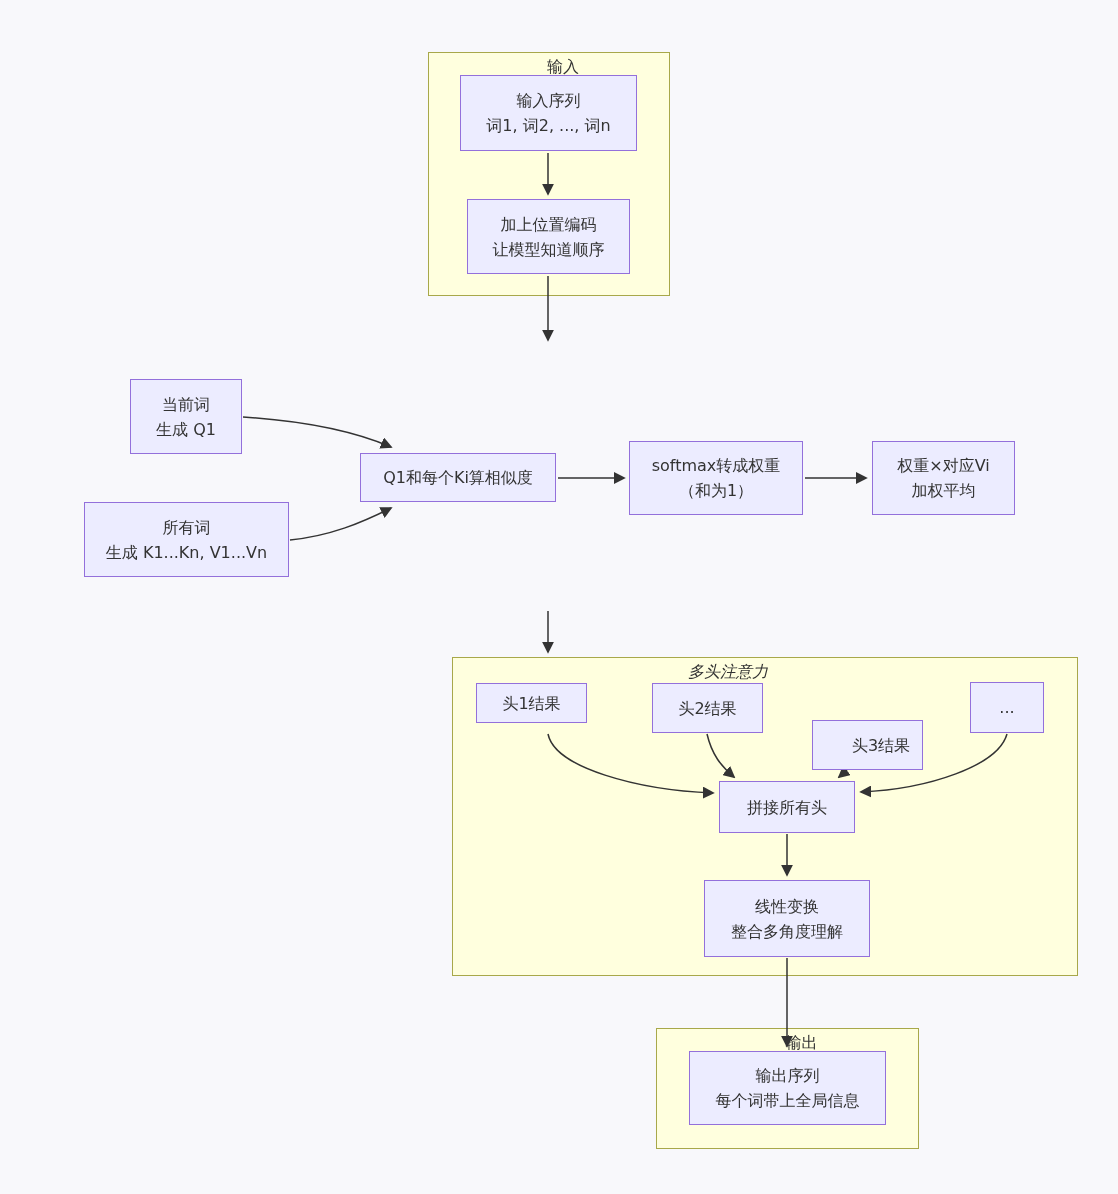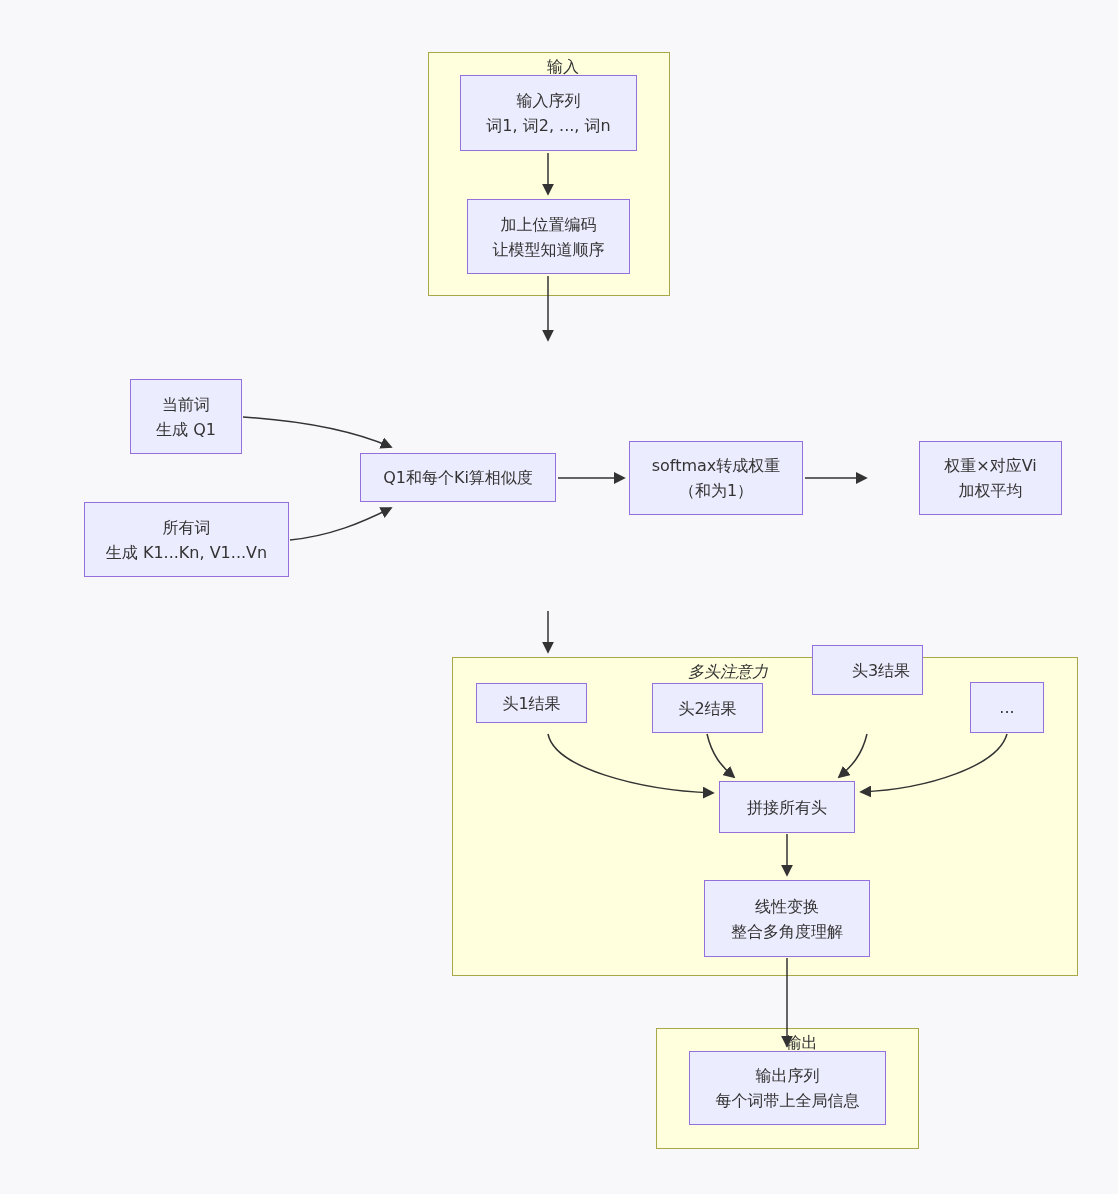--- a/index.html
+++ b/index.html
@@ -64,24 +64,24 @@
   #cl-multi      { left: 452px; top: 657px;  width: 626px;  height: 319px; font-style: italic; }
   #cl-output     { left: 656px; top: 1028px; width: 263px;  height: 121px; }
 
   
   #n-input-seq    { left: 460px; top: 75px;   width: 177px; height: 76px; }
   #n-pos-enc      { left: 467px; top: 199px;  width: 163px; height: 75px; }
   #n-current-word { left: 130px; top: 379px;  width: 112px; height: 75px; }
   #n-all-words    { left: 84px;  top: 502px;  width: 205px; height: 75px; }
   #n-similarity   { left: 360px; top: 453px;  width: 196px; height: 49px; }
   #n-softmax      { left: 629px; top: 441px;  width: 174px; height: 74px; }
-  #n-weighted     { left: 872px; top: 441px;  width: 143px; height: 74px; margin-left: 47px; }
+  #n-weighted     { left: 872px; top: 441px;  width: 143px; height: 74px; }
   #n-head1        { left: 476px; top: 683px;  width: 111px; height: 40px; }
   #n-head2        { left: 652px; top: 683px;  width: 111px; height: 50px; }
-  #n-head3        { left: 812px; top: 645px;  width: 111px; height: 50px; padding-left: 27px; }
+  #n-head3        { left: 812px; top: 720px;  width: 111px; height: 50px; padding-left: 27px; }
   #n-head-more    { left: 970px; top: 682px;  width: 74px;  height: 51px; }
   #n-concat       { left: 719px; top: 781px;  width: 136px; height: 52px; }
   #n-linear       { left: 704px; top: 880px;  width: 166px; height: 77px; }
   #n-output-seq   { left: 689px; top: 1051px; width: 197px; height: 74px; }
 </style>
 </head>
 <body>
 
 <div id="canvas">
 

